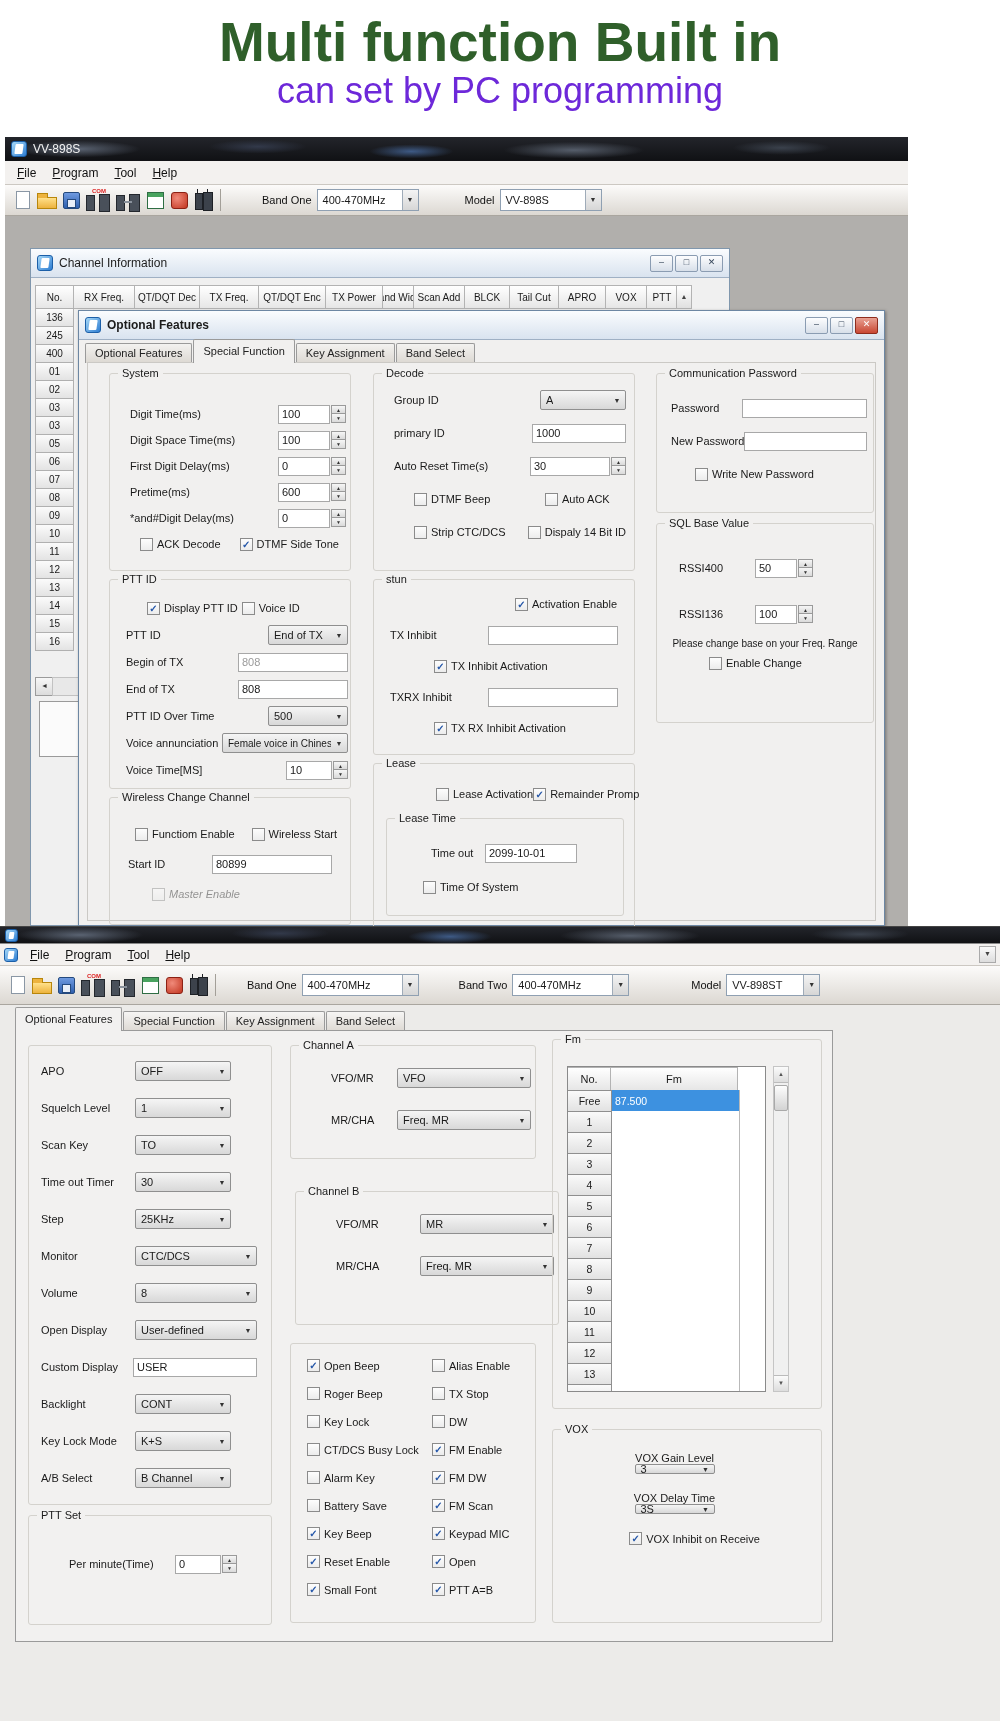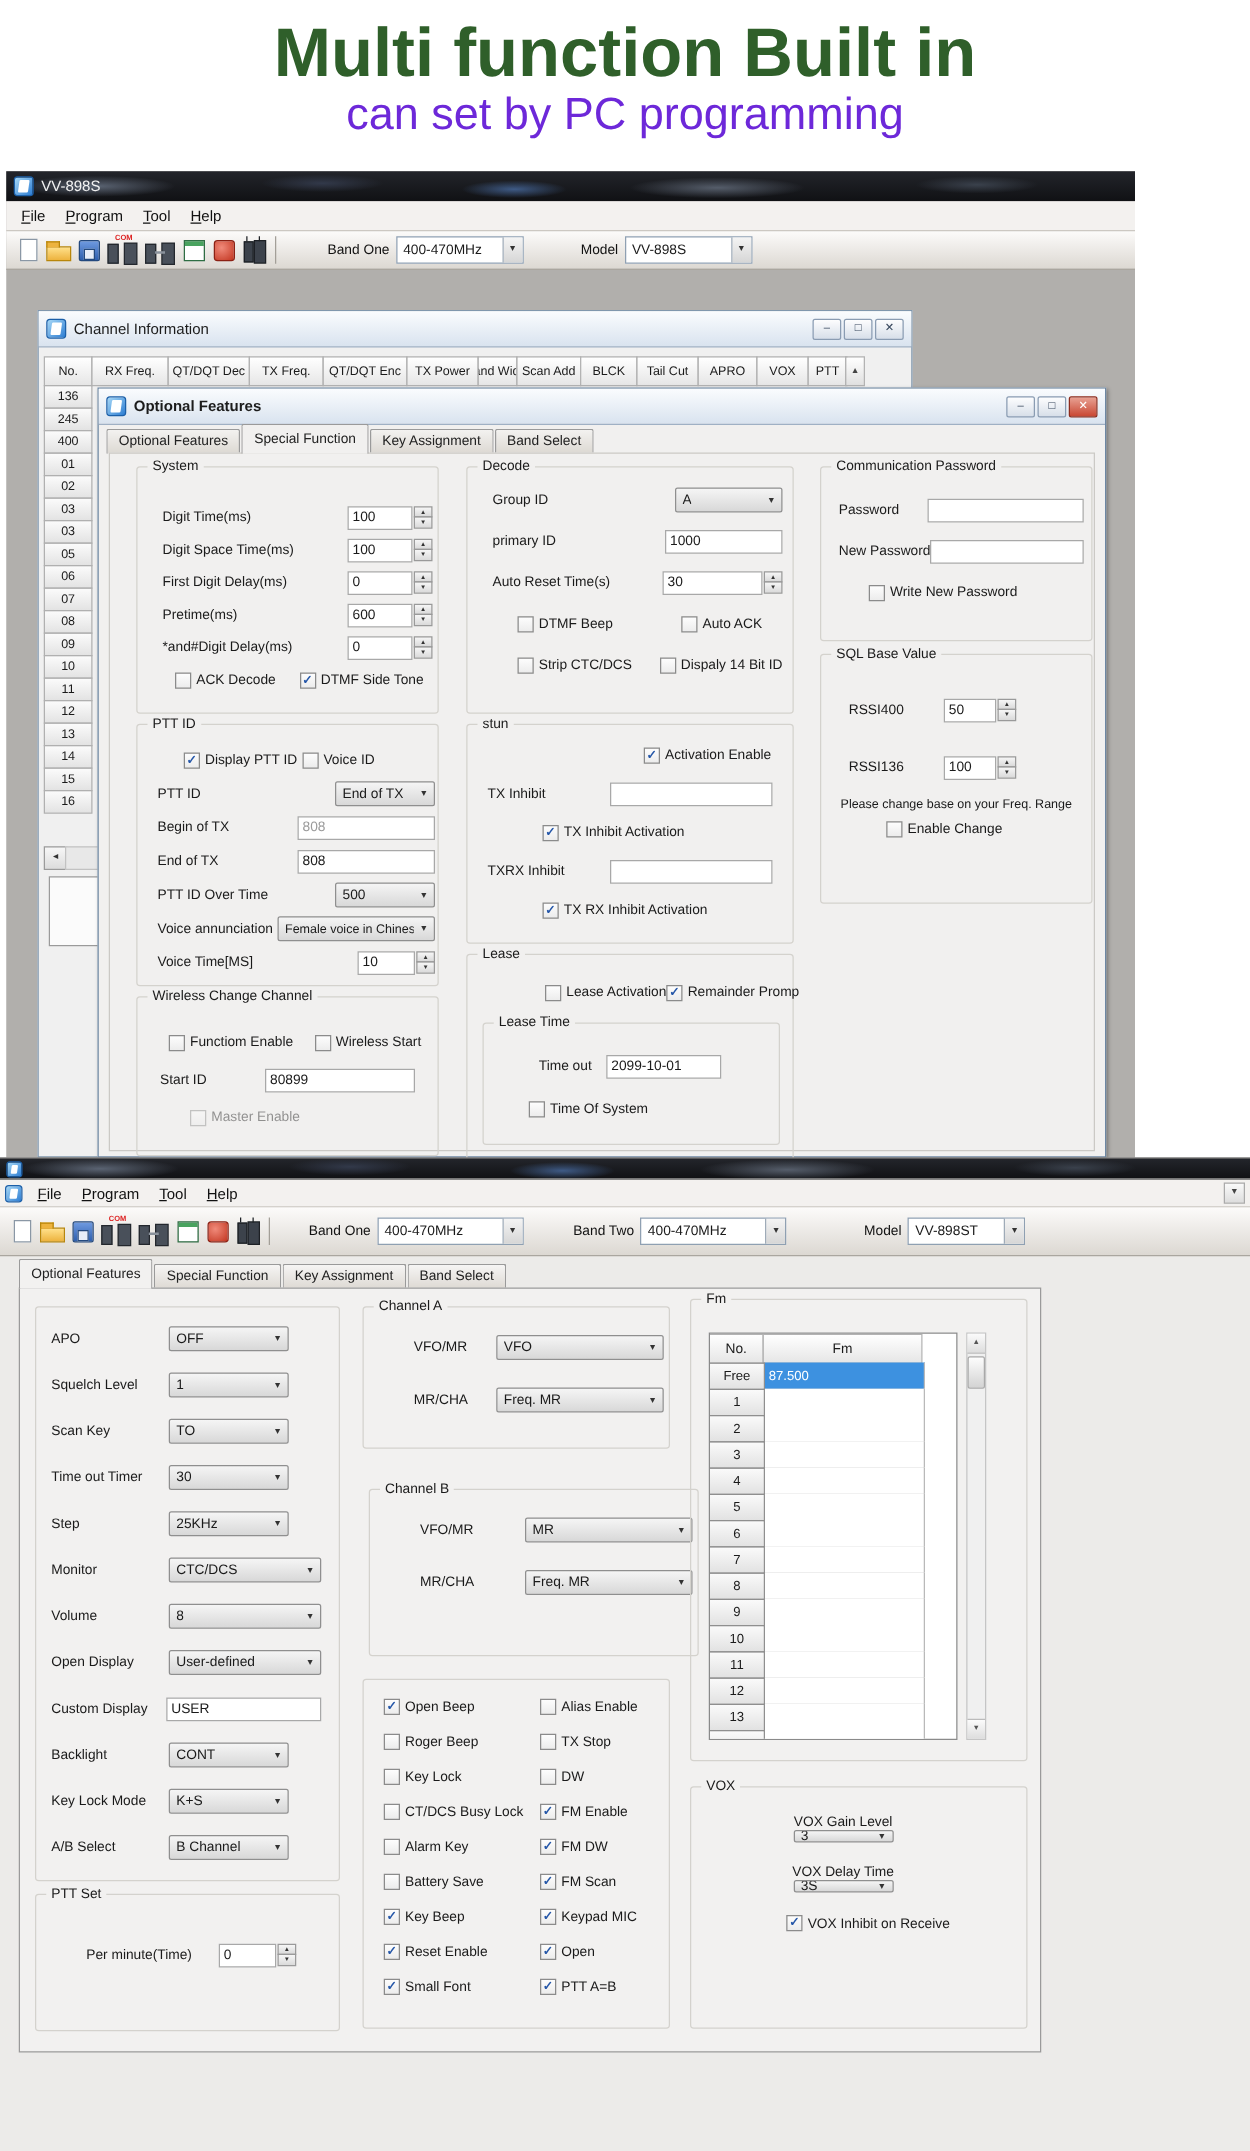--- a/index.html
+++ b/index.html
@@ -108,21 +108,21 @@
   .spin b{box-sizing:border-box;width:15px;height:9.5px;border:1px solid #9a9a9a;margin-top:-1px;
     background:linear-gradient(#f6f6f6,#dadada);font-size:5px;line-height:8px;text-align:center;color:#333;font-weight:400;}
   .combo{box-sizing:border-box;height:20px;border:1px solid #8f8f8f;border-radius:2px;
     background:linear-gradient(#f5f5f5,#d8d8d8);display:flex;align-items:center;justify-content:space-between;
     font-size:11px;padding-left:5px;overflow:hidden;}
   .combo .cval{white-space:nowrap;overflow:hidden;}
   .combo .arr{width:16px;text-align:center;font-size:7px;color:#333;flex:0 0 auto;}
   .chk{display:flex;align-items:center;gap:4px;font-size:11px;}
   .chk .box{box-sizing:border-box;width:13px;height:13px;border:1px solid #8b8b8b;flex:0 0 auto;
     background:linear-gradient(#fdfdfd,#ececec);font-size:10px;line-height:11px;text-align:center;color:#2456a8;font-weight:bold;}
-  .chk.dis{opacity:.45;}
+  .chk.dis{opacity:.45;font-style:italic;}
   .checksrow{justify-content:flex-start;}
   
   .g-system{left:30px;top:62px;width:242px;height:198px;}
   .g-system .rows{padding:30px 4px 0 20px;gap:6px;}
   .g-system .tbox{width:52px;}
   .g-system .checksrow{padding-left:10px;gap:19px;}
   .g-ptt{left:30px;top:268px;width:242px;height:210px;}
   .g-ptt .rows{padding:18px 2px 0 16px;gap:7px;}
   .g-ptt .combo{width:80px;}
   .g-ptt .row:nth-child(6) .combo{width:126px;font-size:10px;}

